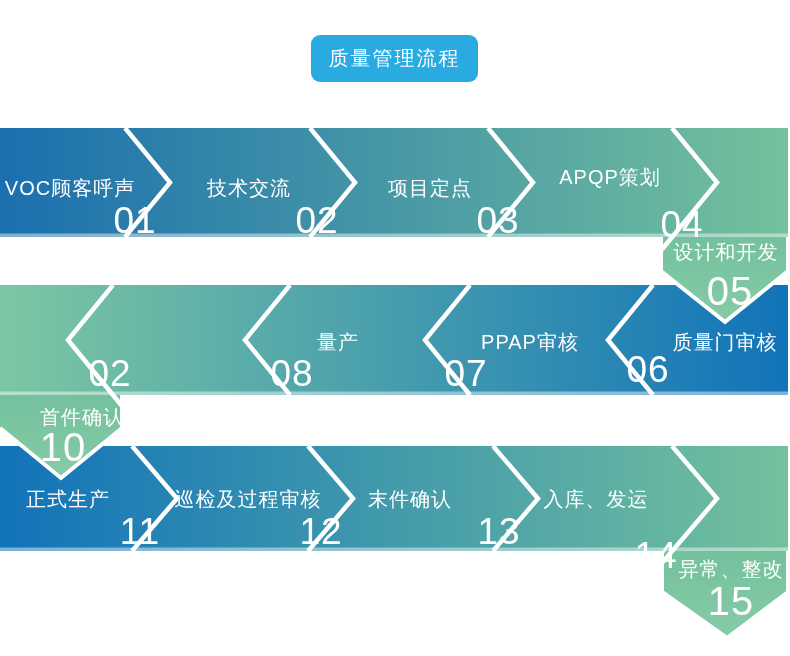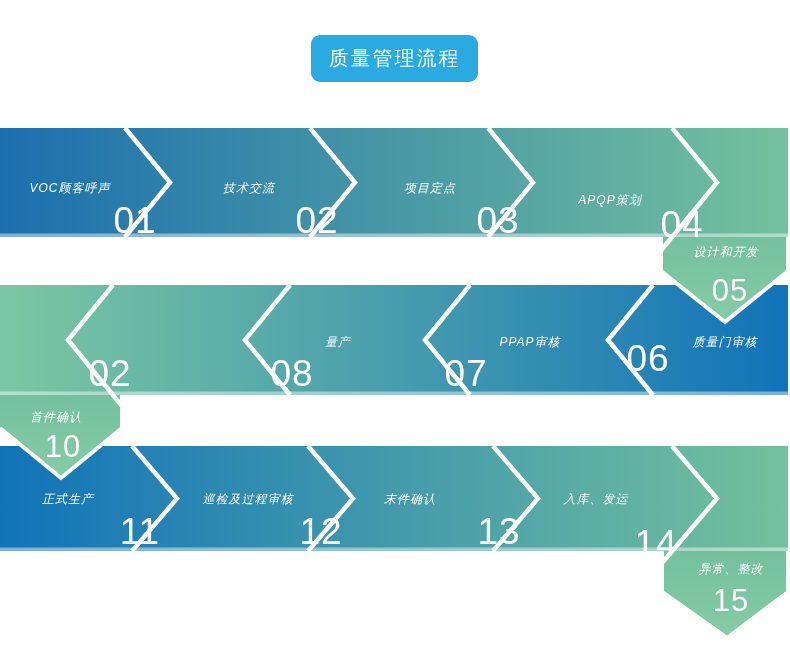--- a/index.html
+++ b/index.html
@@ -10,23 +10,23 @@
   .stage svg{position:absolute;left:0;top:0;}
   .badge{
     position:absolute;left:311px;top:35px;width:167px;height:47px;
     border-radius:9px;display:flex;align-items:center;justify-content:center;
   }
   .badge span{color:#ffffff;font-size:20px;letter-spacing:2px;}
   .t{
     position:absolute;transform:translate(-50%,-50%);
     color:#ffffff;white-space:nowrap;text-align:center;
   }
-  .label{font-size:12px;letter-spacing:1px;font-style:italic;}
+  .label{font-size:20px;letter-spacing:1px;}
   .num{font-size:37px;font-weight:400;letter-spacing:1px;margin-top:32px;}
-  .pnum{font-size:31px;font-weight:400;letter-spacing:1px;}
+  .pnum{font-size:40px;font-weight:400;letter-spacing:1px;}
 </style>
 </head>
 <body>
 
 <div class="stage">
 
   <svg width="790" height="656" viewBox="0 0 790 656">
     <defs>
       <linearGradient id="g1" x1="0" y1="0" x2="1" y2="0">
         <stop offset="0" stop-color="#1b6fae"></stop>
@@ -82,42 +82,42 @@
   <div class="badge" style="background: rgb(41, 171, 226);">
     <span>质量管理流程</span>
   </div>
 
   <div class="t label" style="left:70px;top:188px">VOC顾客呼声</div>
   <div class="t num" style="left:135px;top:189px">01</div>
   <div class="t label" style="left:249px;top:188px">技术交流</div>
   <div class="t num" style="left:317px;top:189px">02</div>
   <div class="t label" style="left:430px;top:188px">项目定点</div>
   <div class="t num" style="left:498px;top:189px">03</div>
-  <div class="t label" style="left:610px;top:200px">APQP策划</div>
+  <div class="t label" style="left:610px;top:177px">APQP策划</div>
   <div class="t num" style="left:682px;top:193px">04</div>
 
   <div class="t label" style="left:726px;top:252px">设计和开发</div>
   <div class="t pnum" style="left:730px;top:291px">05</div>
 
-  <div class="t num" style="left:648px;top:327px">06</div>
+  <div class="t num" style="left:648px;top:338px">06</div>
   <div class="t label" style="left:725px;top:342px">质量门审核</div>
   <div class="t num" style="left:466px;top:342px">07</div>
   <div class="t label" style="left:530px;top:342px">PPAP审核</div>
   <div class="t num" style="left:292px;top:342px">08</div>
   <div class="t label" style="left:338px;top:342px">量产</div>
   <div class="t num" style="left:110px;top:342px">02</div>
 
-  <div class="t label" style="left:56px;top:417px">首件确认</div>
+  <div class="t label" style="left:82px;top:417px">首件确认</div>
   <div class="t pnum" style="left:63px;top:447px">10</div>
 
   <div class="t label" style="left:68px;top:499px">正式生产</div>
   <div class="t num" style="left:140px;top:500px">11</div>
   <div class="t label" style="left:248px;top:499px">巡检及过程审核</div>
   <div class="t num" style="left:321px;top:500px">12</div>
   <div class="t label" style="left:410px;top:499px">末件确认</div>
   <div class="t num" style="left:499px;top:500px">13</div>
   <div class="t label" style="left:596px;top:499px">入库、发运</div>
-  <div class="t num" style="left:656px;top:512px">14</div>
+  <div class="t num" style="left:656px;top:524px">14</div>
 
   <div class="t label" style="left:731px;top:569px">异常、整改</div>
   <div class="t pnum" style="left:731px;top:601px">15</div>
 
 </div>
 
 </body></html>

